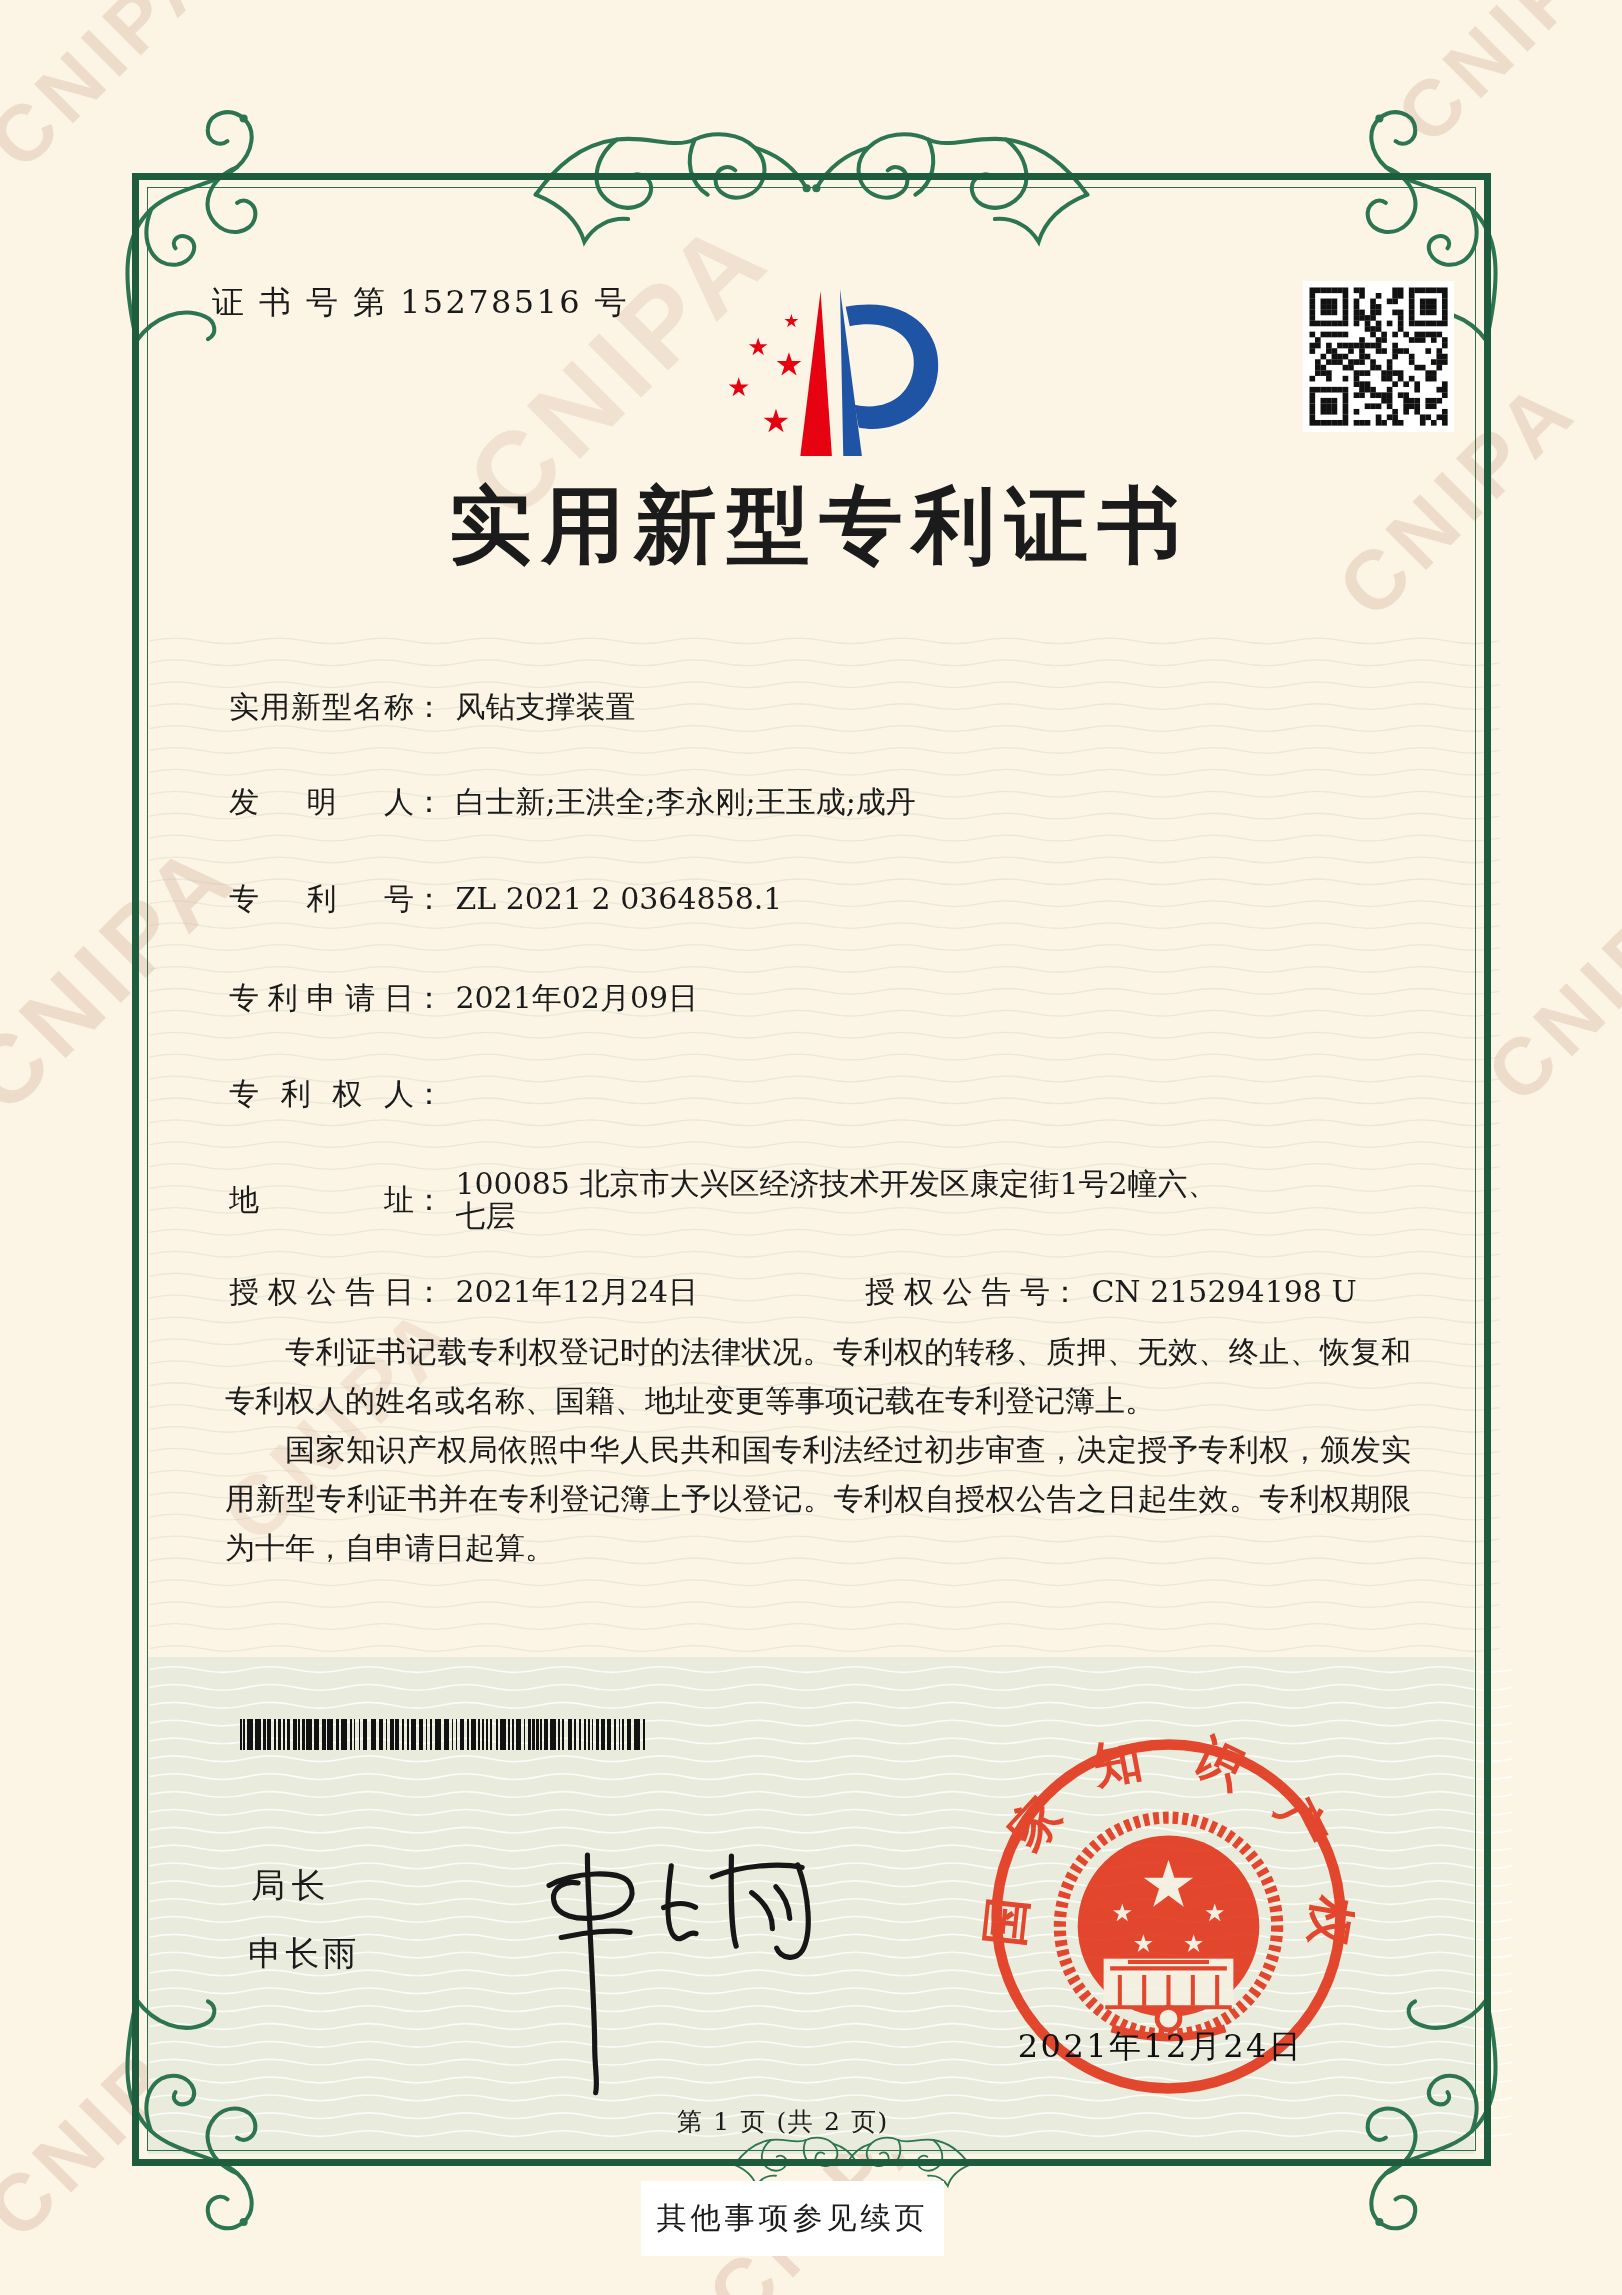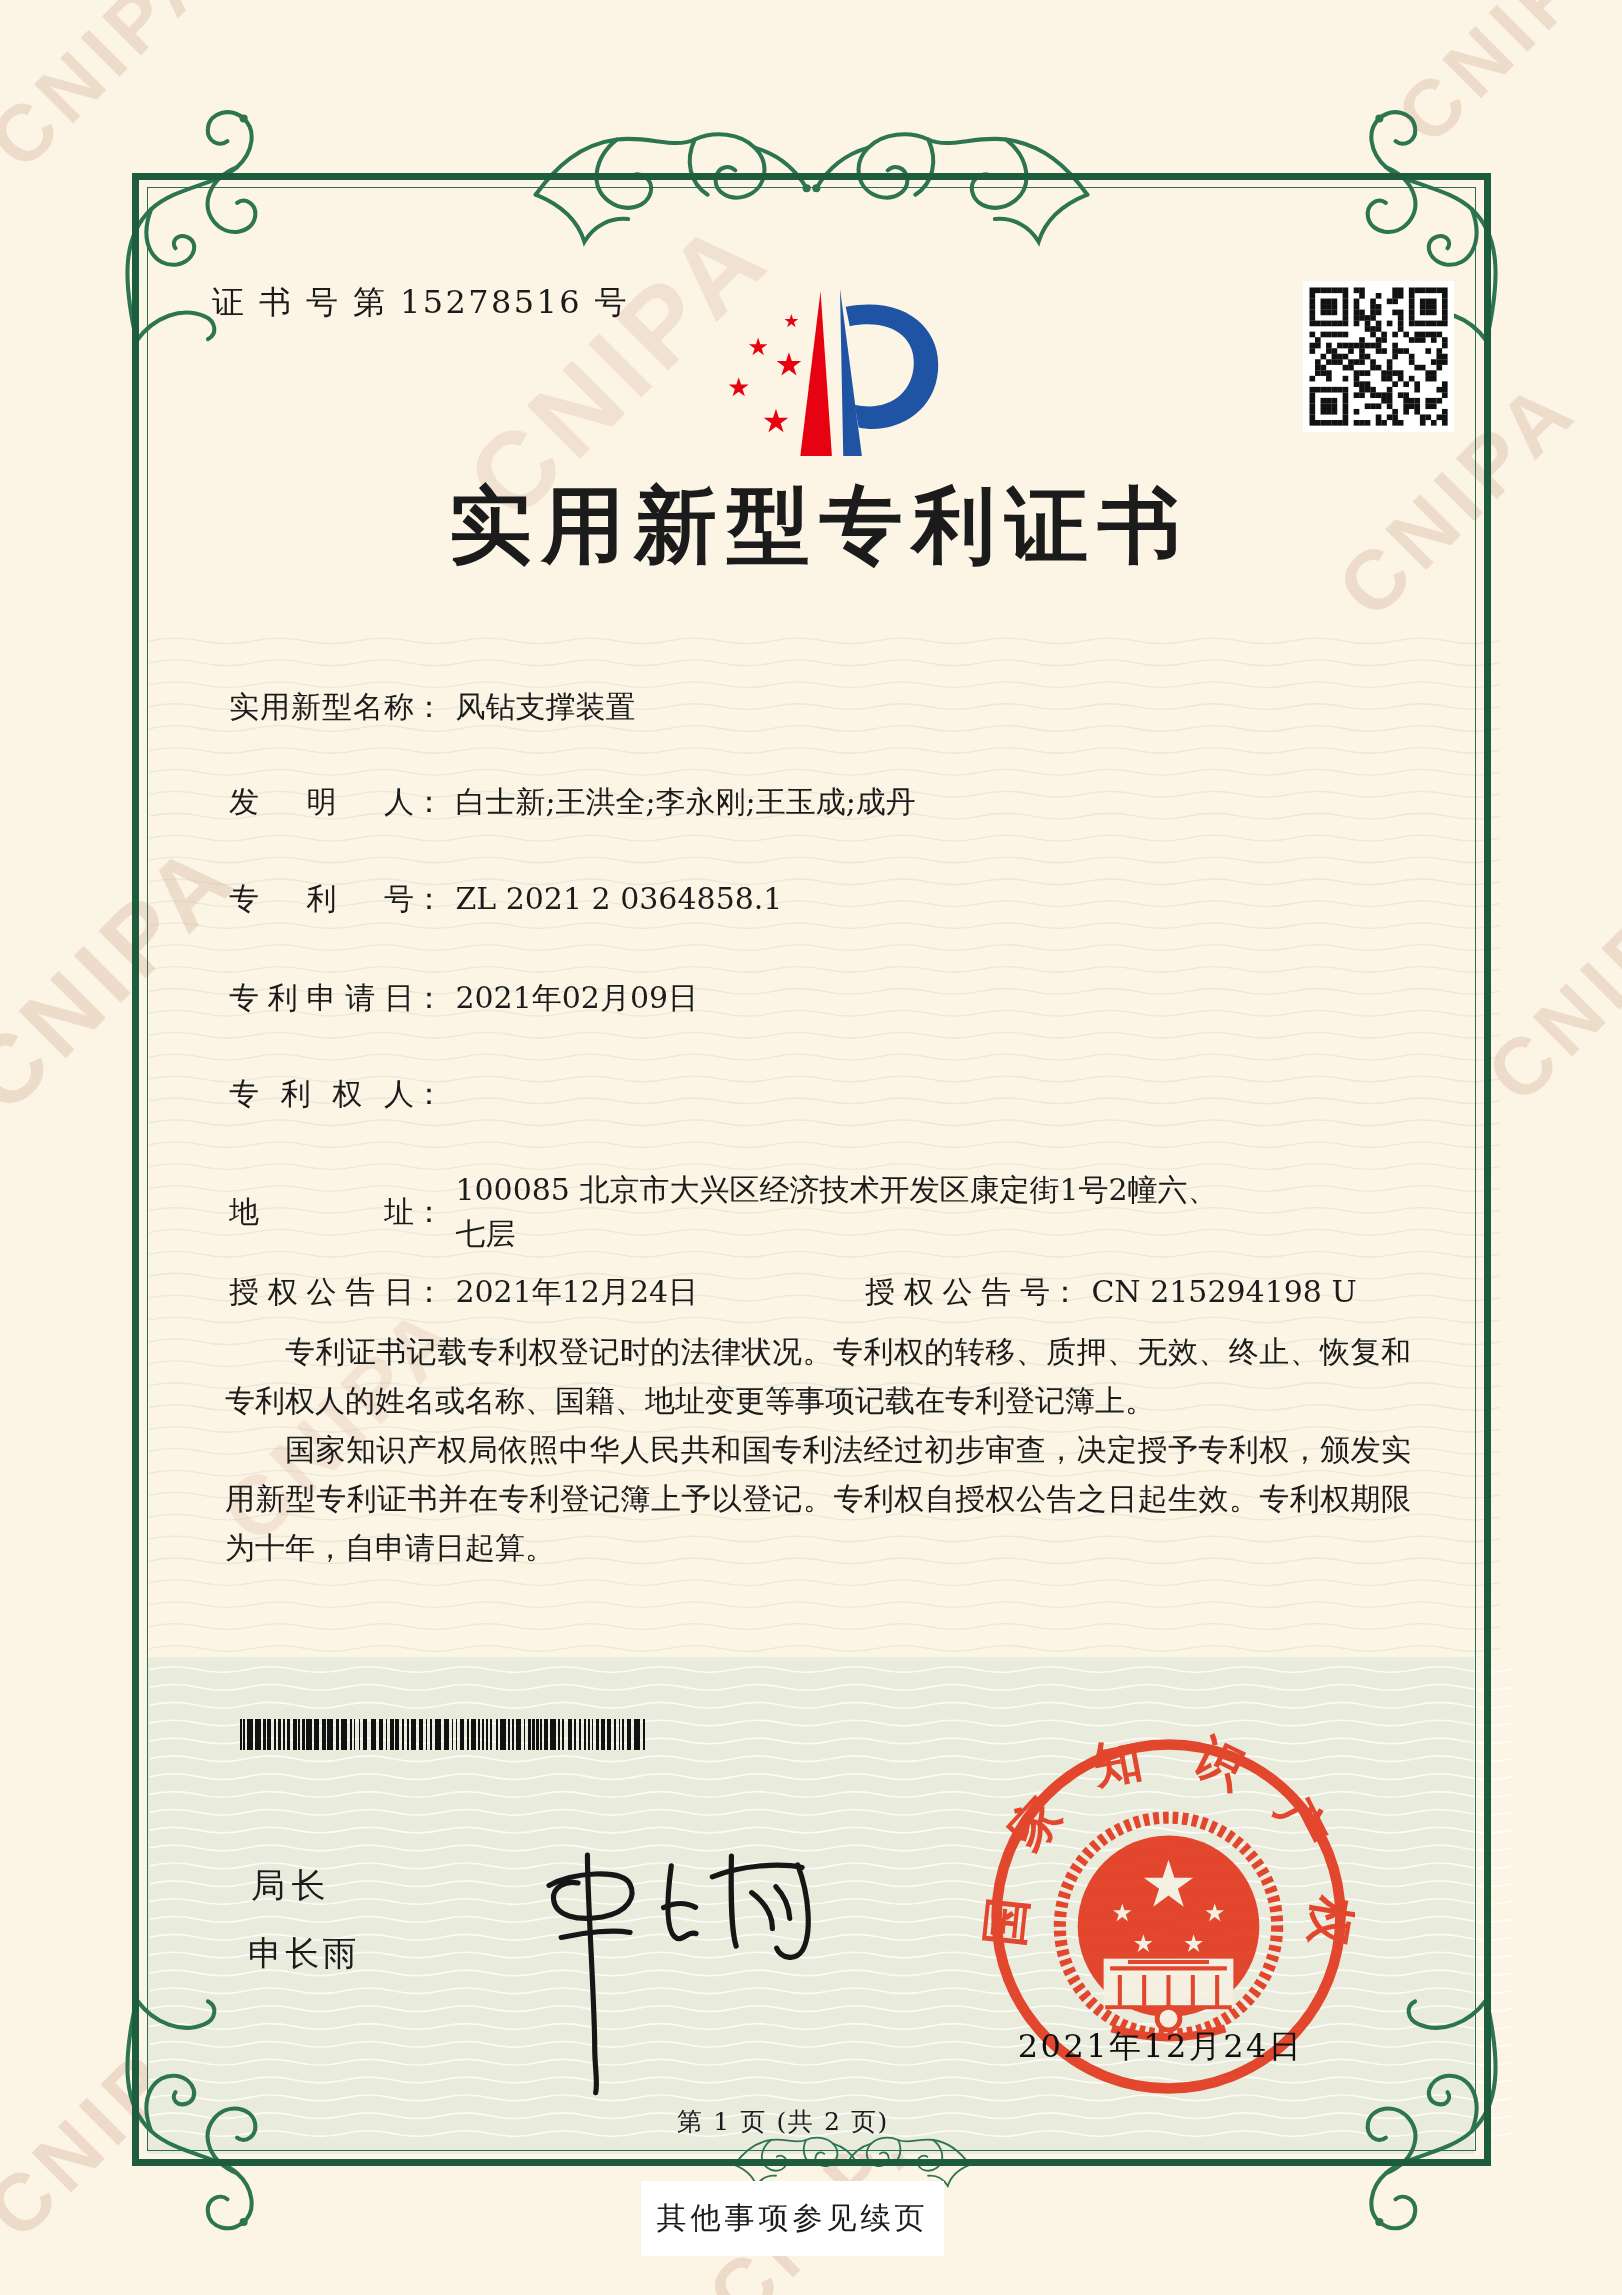--- a/index.html
+++ b/index.html
@@ -37,21 +37,21 @@
   .qr{position:absolute;left:1295px;top:281px;}
   .title{position:absolute;left:138px;top:471px;width:1347px;text-align:center;
      font-size:83px;font-weight:bold;letter-spacing:9.7px;}
 
   .frow{position:absolute;left:221px;display:flex;align-items:center;font-size:30px;line-height:42px;}
   .flabel{display:inline-block;width:185px;text-align:justify;text-align-last:justify;}
   .fcolon{display:inline-block;}
   .fvalue{margin-left:11.4px;white-space:pre-line;}
   .r-name{top:686px;} .r-inv{top:781px;} .r-pno{top:878px;} .r-fil{top:977px;}
   .r-pat{top:1073px;} .r-addr{top:1168px;} .r-grant{top:1271px;width:1185px;}
-  .addr-val{width:820px;line-height:44px;}
+  .addr-val{width:820px;line-height:32px;}
   .grant2{position:absolute;left:636px;top:0;display:flex;font-size:30px;}
 
   .paras{position:absolute;left:217px;top:1327px;width:1186px;font-size:30px;
      line-height:49px;text-align:justify;}
   .paras p{margin:0;text-indent:2em;}
 
   .barcode{position:absolute;left:232px;top:1719px;height:31px;display:flex;align-items:stretch;z-index:4;}
   .barcode i{display:block;background:#111;}
 
   .sig-title{position:absolute;left:243px;top:1863px;font-size:34px;letter-spacing:6.5px;}

